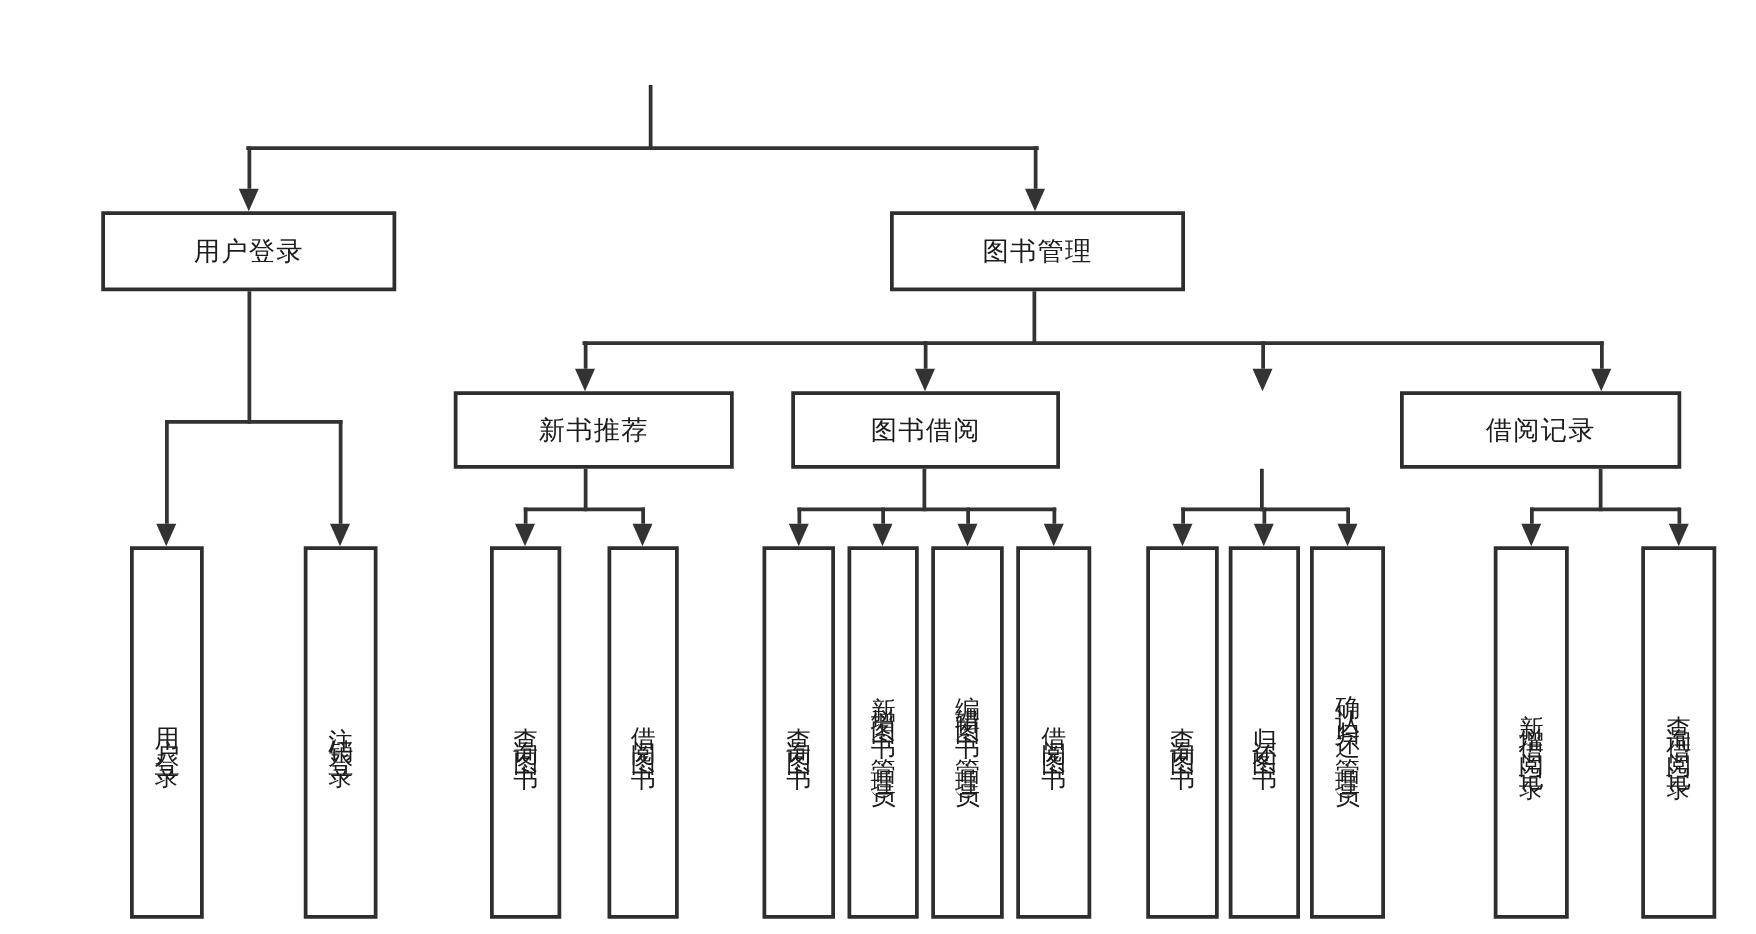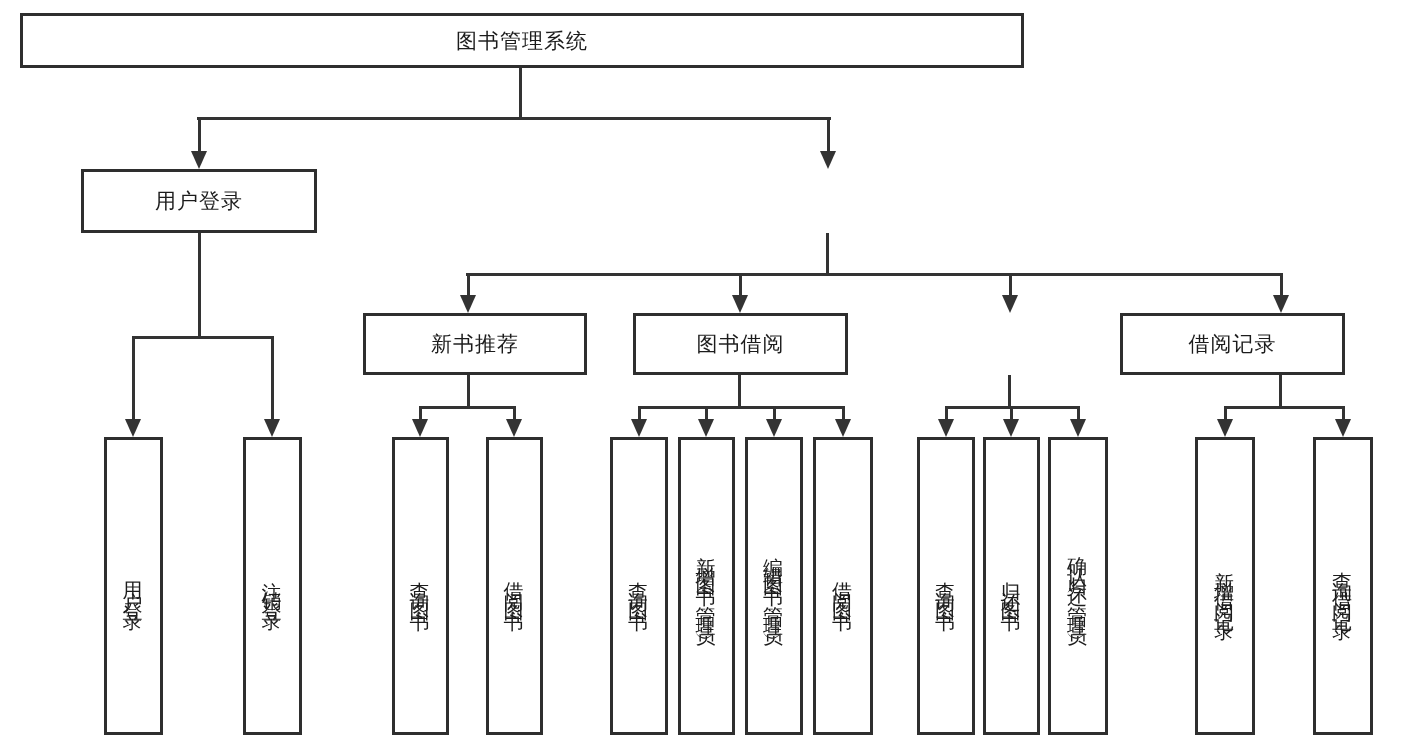--- a/index.html
+++ b/index.html
@@ -62,38 +62,38 @@
     font-size:19px;
     color:#ababab;
     white-space:nowrap;
   }
 </style>
 </head>
 <body>
 
 <div class="canvas">
 
-  <div class="box" style="left:20px;top:13px;width:1004px;height:55px">
-    <span class="hlabel">图书管理系统</span>
-  </div>
 
   <div class="line" style="left:519px;top:68px;width:3px;height:52px"></div>
   <div class="line" style="left:197px;top:117px;width:634px;height:3px"></div>
   <div class="arrow" style="left:191px;top:117px">
       <div class="stem" style="height:34px"></div>
       <div class="tri"></div>
     </div>
   <div class="arrow" style="left:820px;top:117px">
       <div class="stem" style="height:34px"></div>
       <div class="tri"></div>
     </div>
 
   <div class="box" style="left:81px;top:169px;width:236px;height:64px">
     <span class="hlabel">用户登录</span>
   </div>
+  <div class="box" style="left:712px;top:169px;width:236px;height:64px">
+    <span class="hlabel">图书管理</span>
+  </div>
 
   <div class="line" style="left:198px;top:233px;width:3px;height:106px"></div>
   <div class="line" style="left:132px;top:336px;width:142px;height:3px"></div>
   <div class="arrow" style="left:125px;top:336px">
       <div class="stem" style="height:83px"></div>
       <div class="tri"></div>
     </div>
   <div class="arrow" style="left:264px;top:336px">
       <div class="stem" style="height:83px"></div>
       <div class="tri"></div>

